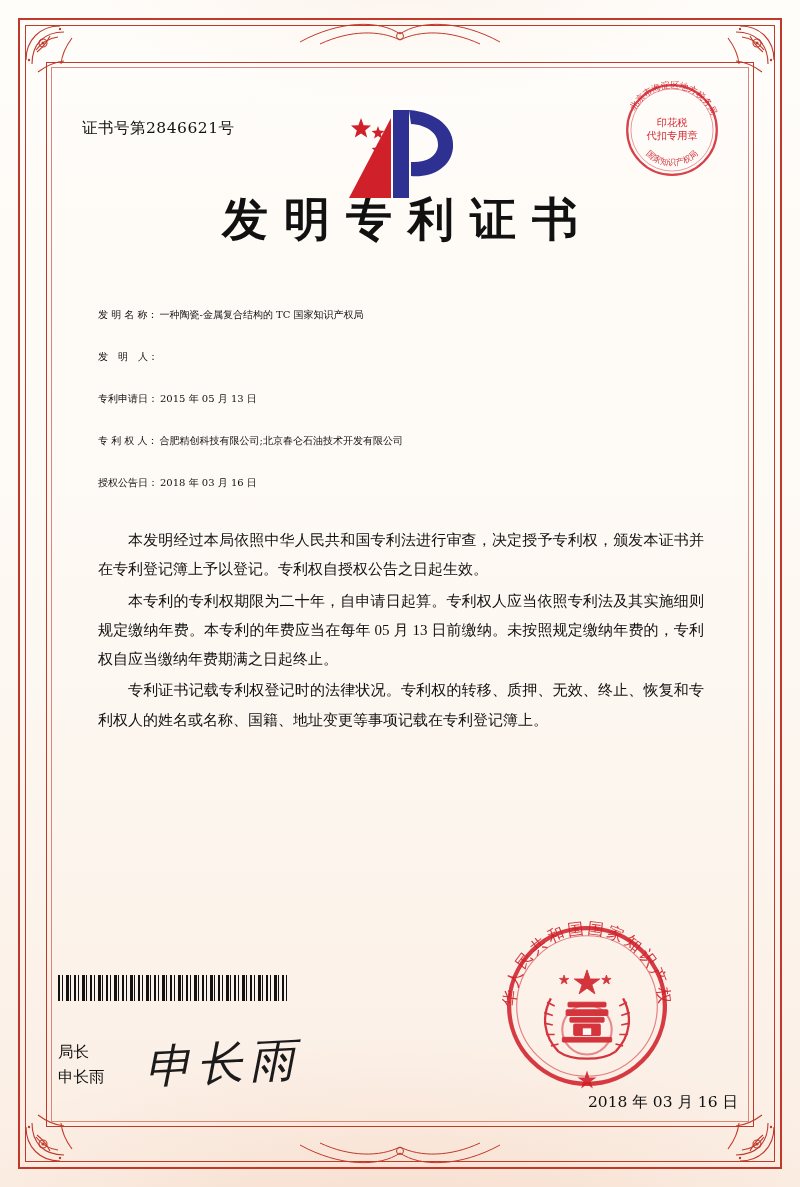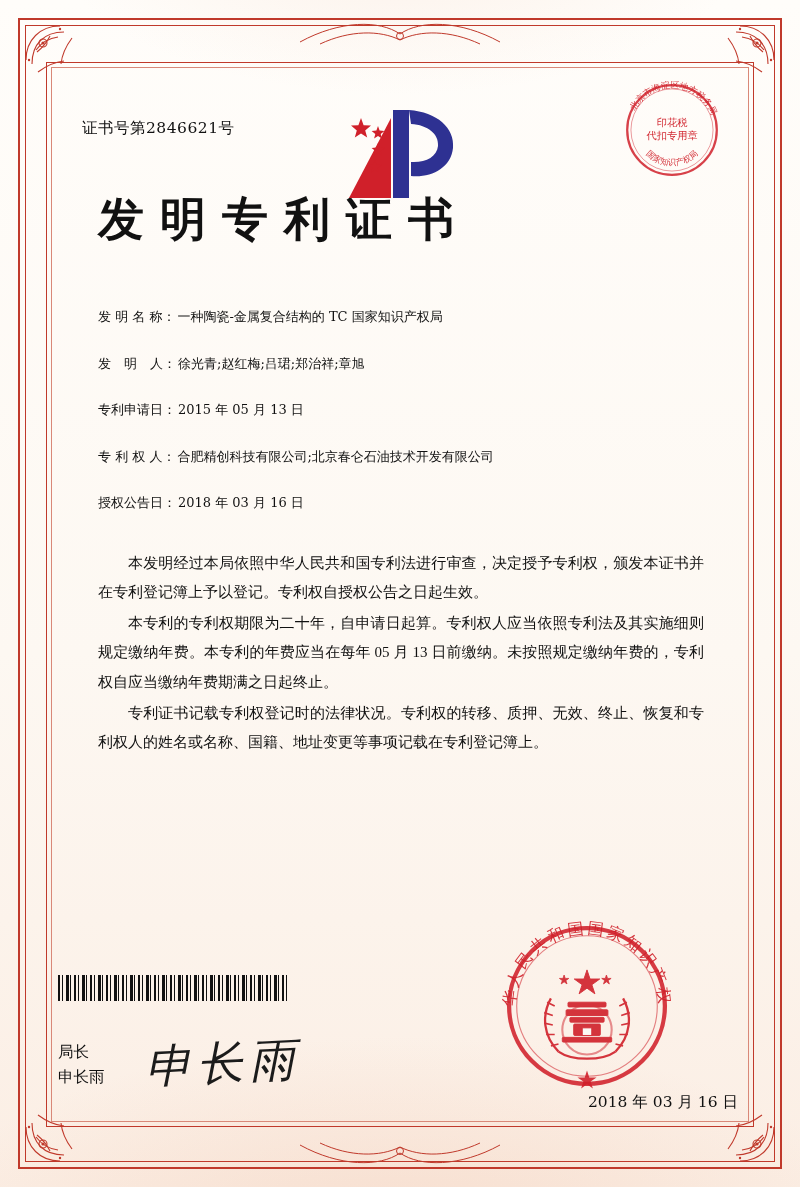--- a/index.html
+++ b/index.html
@@ -102,39 +102,39 @@
     left: 50%;
     top: 40px;
     transform: translateX(-50%);
     width: 150px;
     height: 110px;
   }
   .logo-wrap svg { width: 100%; height: 100%; display: block; }
 
   
   .title {
-    text-align: left;
+    text-align: center;
     font-size: 46px;
     letter-spacing: 16px;
     color: #111;
     font-weight: 700;
     margin: 50px 0 0 0;
     text-indent: 16px;
     font-family: Liberation Serif, serif;
   }
 
   
   .fields {
     margin-top: 56px;
     padding-left: 16px;
   }
   .field-row {
     display: flex;
     align-items: flex-start;
-    font-size: 13px;
+    font-size: 10px;
     color: #111;
     margin-bottom: 27px;
     line-height: 1.5;
   }
   .field-label {
     white-space: nowrap;
     flex: 0 0 auto;
   }
   .field-value {
     flex: 1 1 auto;
@@ -352,21 +352,20 @@
 
     <h1 class="title">发明专利证书</h1>
 
     <div class="fields">
       <div class="field-row">
         <span class="field-label">发 明 名 称：</span>
         <span class="field-value">一种陶瓷-金属复合结构的 TC 国家知识产权局</span>
       </div>
       <div class="field-row">
         <span class="field-label">发　明　人：</span>
-        <span class="field-value">徐光青;赵红梅;吕珺;郑治祥;章旭</span>
       </div>
       <div class="field-row">
         <span class="field-label">专利申请日：</span>
         <span class="field-value">2015 年 05 月 13 日</span>
       </div>
       <div class="field-row">
         <span class="field-label">专 利 权 人：</span>
         <span class="field-value">合肥精创科技有限公司;北京春仑石油技术开发有限公司</span>
       </div>
       <div class="field-row">

